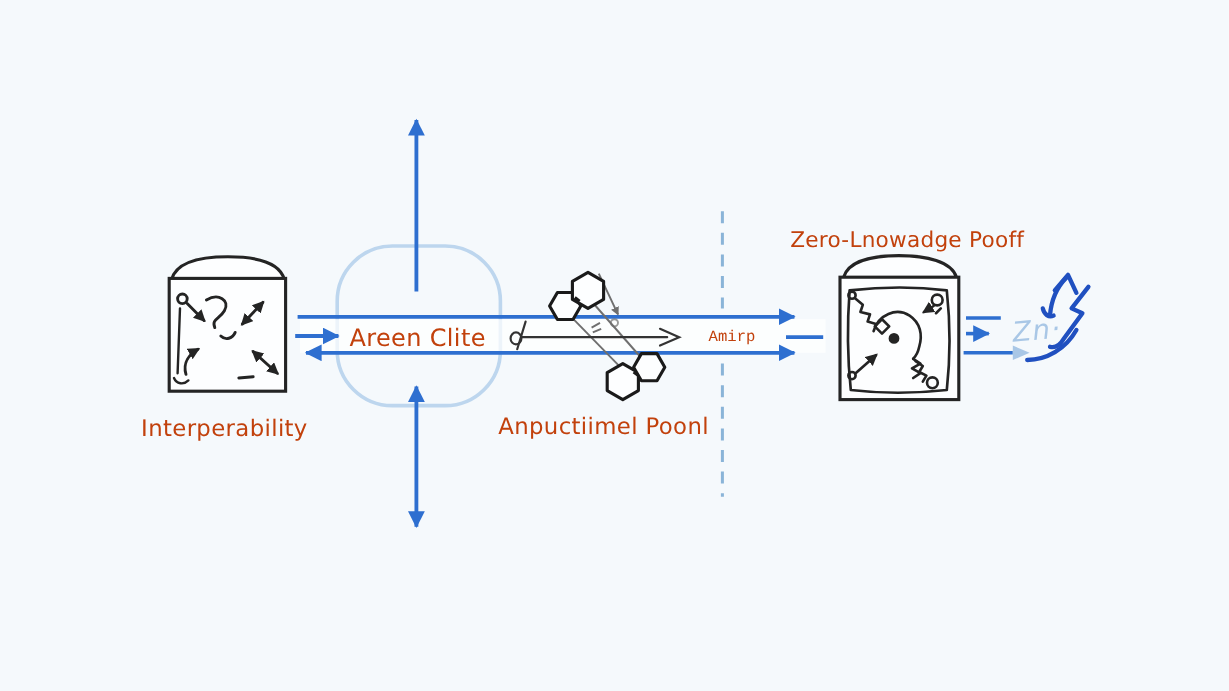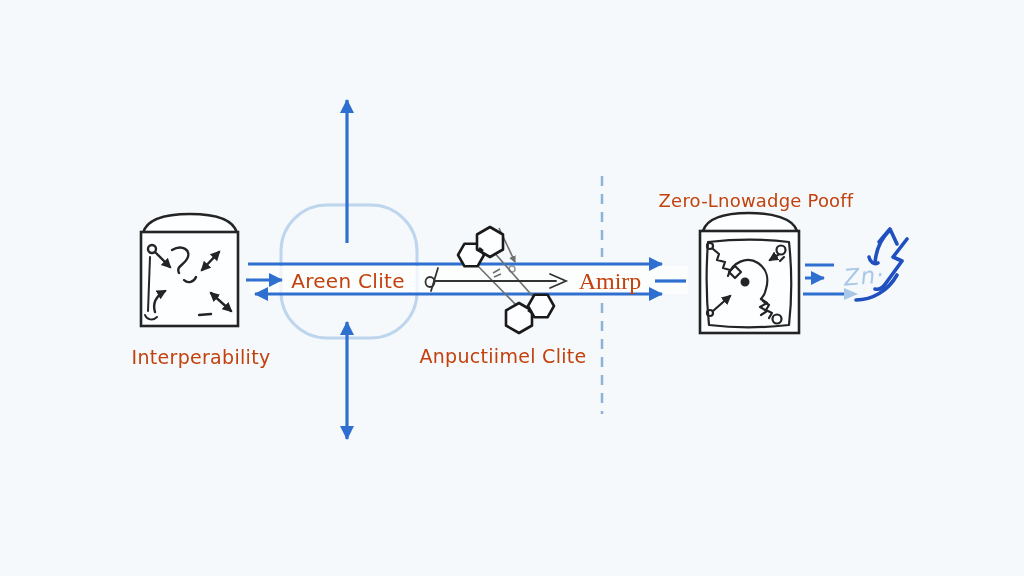--- a/index.html
+++ b/index.html
@@ -6,24 +6,24 @@
   .canvas{
     position:relative;width:1024px;height:576px;
     background:#f5f9fc;overflow:hidden;
     font-family:"DejaVu Sans","Liberation Sans",sans-serif;
   }
   .canvas svg{position:absolute;left:0;top:0;}
   .lbl{
     position:absolute;transform:translate(-50%,-50%);
     white-space:nowrap;color:#c2410c;text-align:center;z-index:5;
   }
-  .lbl-interop{left:201px;top:357px;font-size:19px;font-weight:500;letter-spacing:.3px;}
+  .lbl-interop{left:187px;top:357px;font-size:19px;font-weight:500;letter-spacing:.3px;}
   .lbl-center{left:348px;top:281px;font-size:20px;font-weight:500;letter-spacing:.3px;text-align:right;}
   .lbl-pipeline{left:503px;top:356px;font-size:19px;font-weight:500;letter-spacing:.3px;}
-  .lbl-amirp{left:610px;top:281px;font-size:24px;font-family:Liberation Serif, serif;}
+  .lbl-amirp{left:610px;top:281px;font-size:13px;font-family:Liberation Mono, monospace;}
   .lbl-zk{left:756px;top:200px;font-size:18px;font-weight:500;letter-spacing:.2px;}
   .lbl-zn{
     left:864px;top:276px;font-size:23px;font-style:italic;
     color:#a9c7e6;transform:translate(-50%,-50%) rotate(-5deg);letter-spacing:1px;
   }
 </style>
 </head>
 <body>
 
 <div class="canvas">
@@ -140,17 +140,17 @@
     <path d="M 856,300 C 872,300 888,291 897,275"></path>
     <path d="M 869,257 C 870,262 874,265 878,263"></path>
     <path d="M 875,263 C 876,249 882,238 889,231"></path>
     <path d="M 879,242 L 890,229 L 897,244"></path>
     <path d="M 907,239 L 893,257 L 902,261 L 886,283 C 883,288 879,290 875,289"></path>
   </g>
 </svg>
 
   <div class="lbl lbl-interop">Interperability</div>
   <div class="lbl lbl-center">Areen Clite</div>
-  <div class="lbl lbl-pipeline">Anpuctiimel Clite</div>
+  <div class="lbl lbl-pipeline">Anpuctiimel Poonl</div>
   <div class="lbl lbl-amirp">Amirp</div>
   <div class="lbl lbl-zk">Zero-Lnowadge Pooff</div>
   <div class="lbl lbl-zn">Zn·</div>
 </div>
 
 </body></html>

